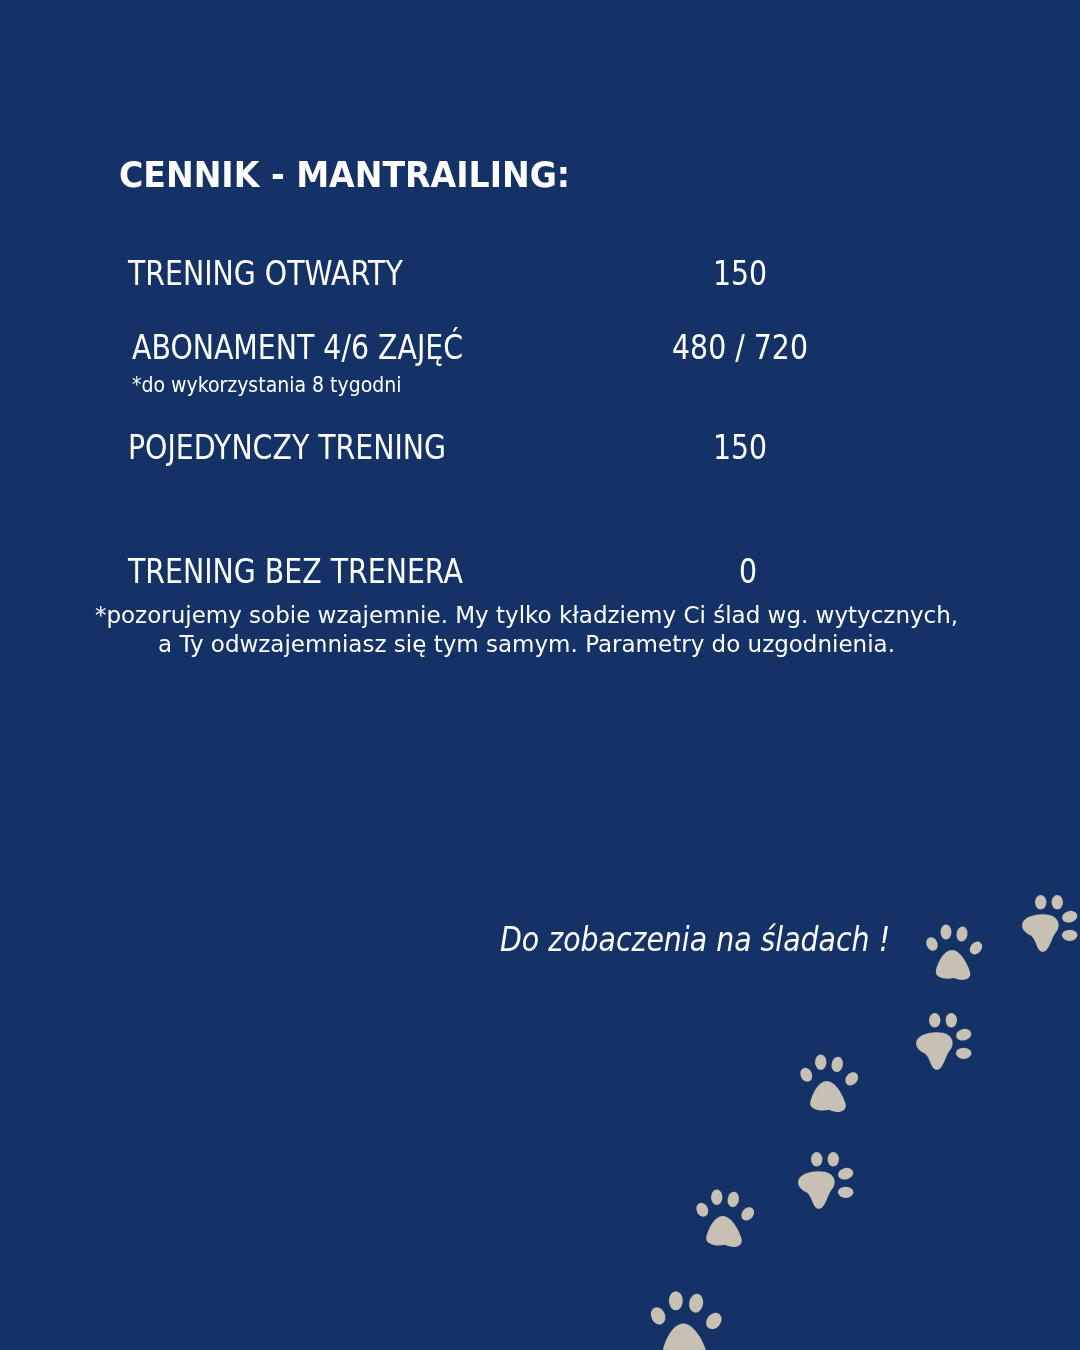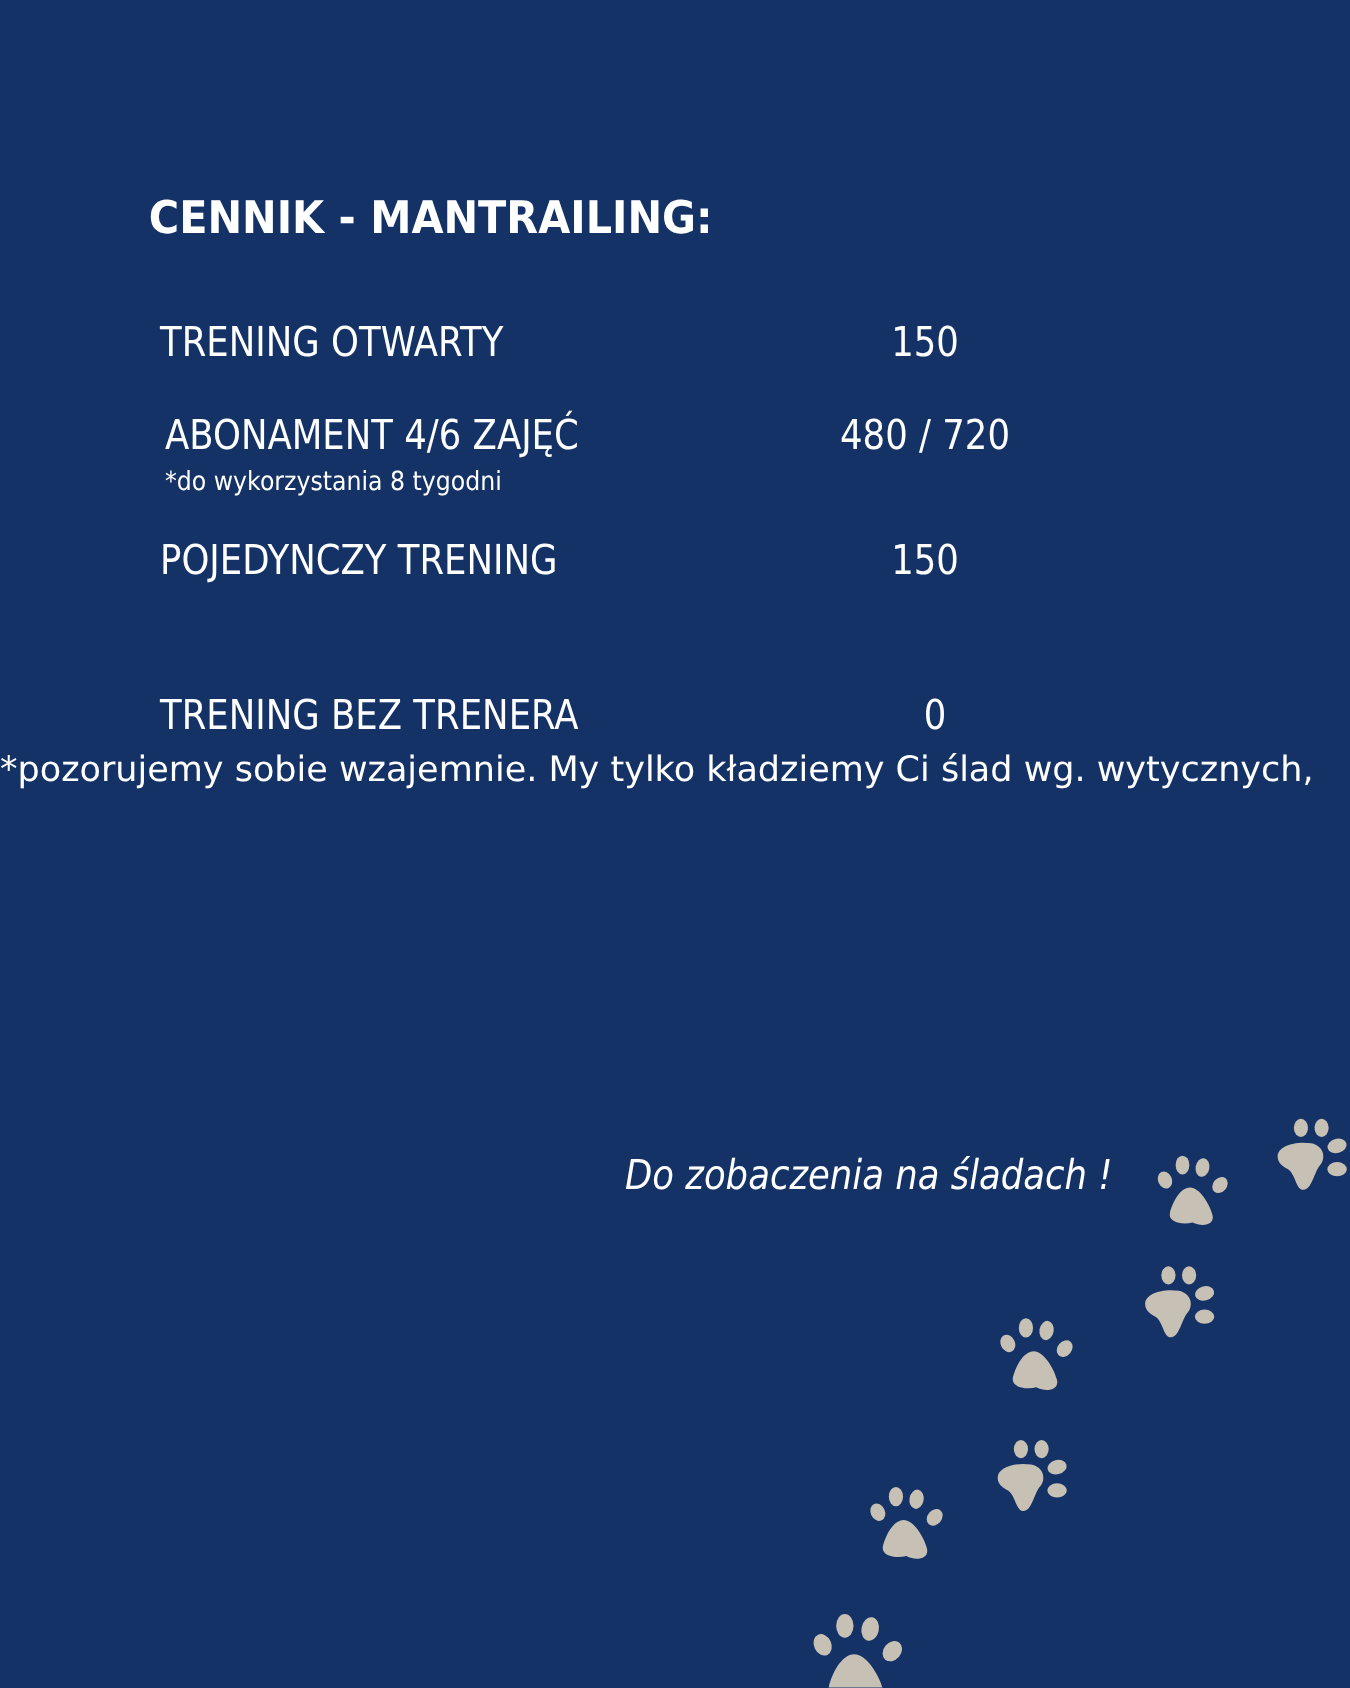--- a/index.html
+++ b/index.html
@@ -24,22 +24,22 @@
   .row-price {
     position: absolute; font-size: 33px; white-space: nowrap;
     transform: scaleX(0.86); transform-origin: center top;
     text-align: center; width: 200px;
   }
   .note {
     position: absolute; font-size: 21px; white-space: nowrap;
     transform: scaleX(0.9); transform-origin: left top;
   }
   .note-center {
-    position: absolute; left: 0; width: 1053px; text-align: left;
-    font-size: 28px; line-height: 29px;
+    position: absolute; left: 0; width: 1053px; text-align: center;
+    font-size: 23px; line-height: 29px;
   }
   .note-center span { display: block; }
   .farewell {
     position: absolute; left: 500px; top: 920px;
     font-size: 33px; font-style: italic; white-space: nowrap;
     transform: scaleX(0.86); transform-origin: left top;
   }
   .paw { position: absolute; }
   .paw svg { display: block; width: 100%; height: 100%; }
 </style>
@@ -75,20 +75,21 @@
 <div class="note" style="left:132px; top:373px;">*do wykorzystania 8 tygodni</div>
 
 <div class="row-label" style="left:128px; top:428px;">POJEDYNCZY TRENING</div>
 <div class="row-price" style="left:640px; top:428px;">150</div>
 
 <div class="row-label" style="left:128px; top:552px;">TRENING BEZ TRENERA</div>
 <div class="row-price" style="left:648px; top:552px;">0</div>
 
 <div class="note-center" style="top:601px;">
   <span>*pozorujemy sobie wzajemnie. My tylko kładziemy Ci ślad wg. wytycznych,</span>
+  <span>a Ty odwzajemniasz się tym samym. Parametry do uzgodnienia.</span>
 </div>
 
 <div class="farewell">Do zobaczenia na śladach !</div>
 
 <div class="paw" style="left:1018px; top:894px; width:62px; height:62px;">
     <svg>
       <use href="#paw-right"></use>
     </svg>
   </div>
 <div class="paw" style="left:924px; top:922px; width:60px; height:60px;">

